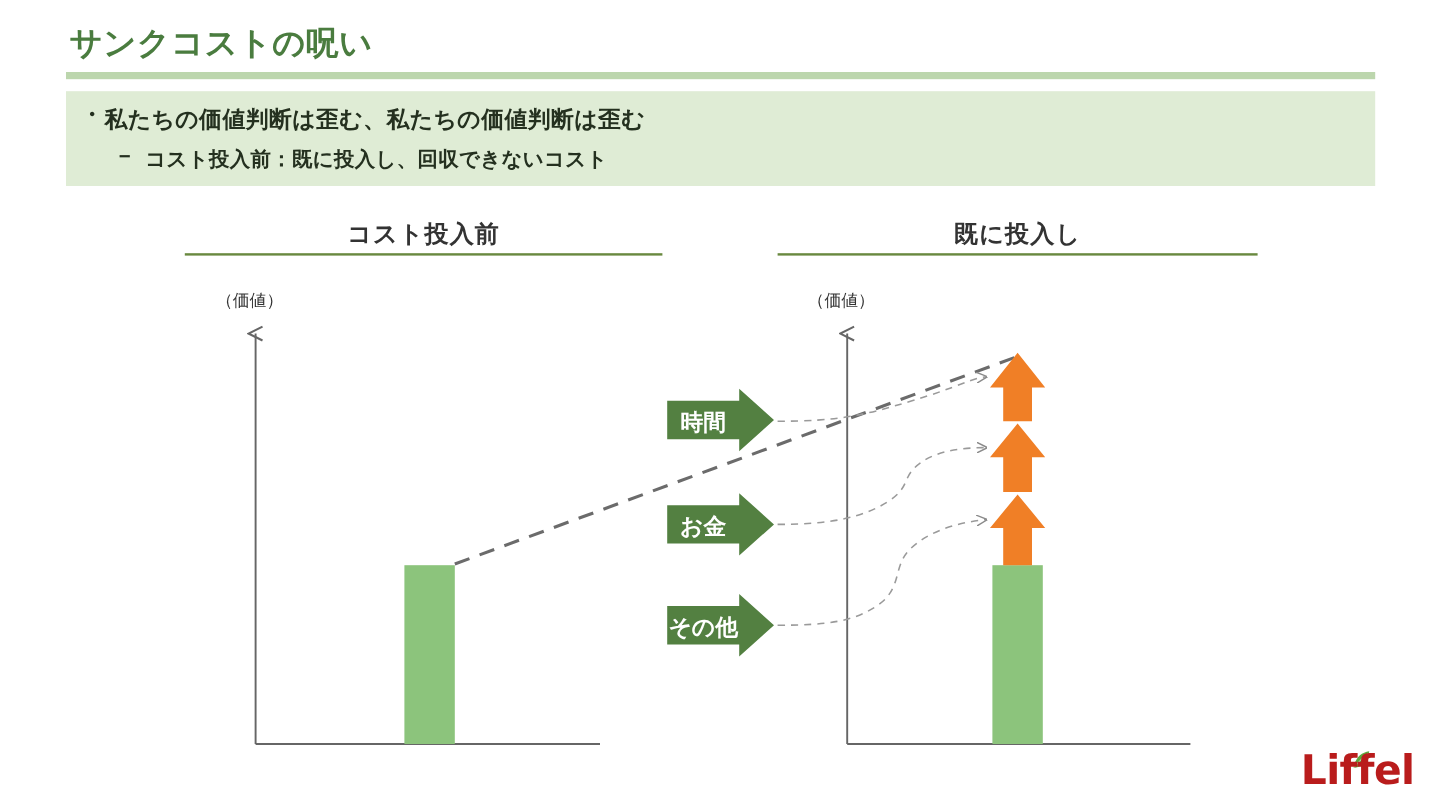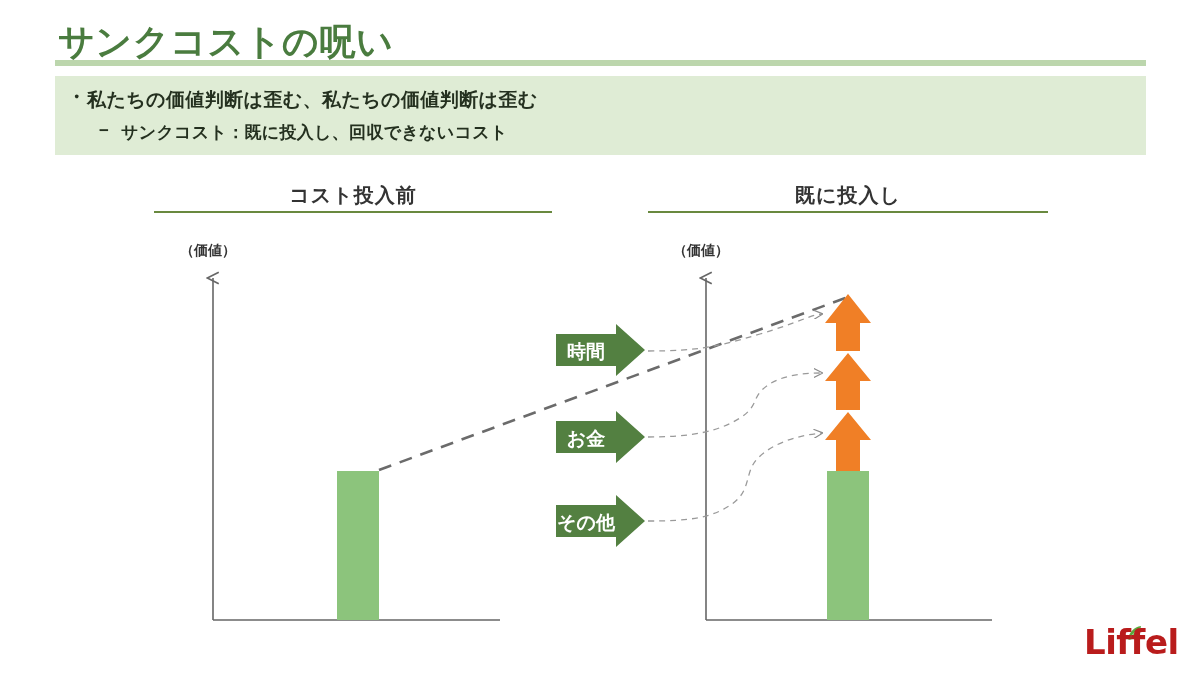--- a/index.html
+++ b/index.html
@@ -14,21 +14,21 @@
     overflow: hidden;
     font-family: "Liberation Sans", "DejaVu Sans", sans-serif;
     color: #2e3b2e;
   }
 
   
   #slide-title {
     position: absolute;
     left: 58px;
     top: 18px;
-    font-size: 36px;
+    font-size: 27px;
     font-weight: bold;
     letter-spacing: 0.5px;
     color: #4a7c3f;
     white-space: nowrap;
   }
   #title-rule {
     position: absolute;
     left: 55px;
     top: 60px;
     width: 1091px;
@@ -89,21 +89,21 @@
     font-family: Liberation Serif, serif;
   }
   .panel-rule {
     position: absolute;
     height: 2px;
     background: #69893f;
   }
   .axis-caption {
     position: absolute;
     font-size: 14px;
-    font-weight: bold;
+    font-weight: normal;
     color: #333333;
     white-space: nowrap;
   }
 
   #panel-title-before { left: 154px; top: 182px; width: 398px; }
   #panel-rule-before  { left: 154px; top: 211px; width: 398px; }
   #axis-caption-before{ left: 180px; top: 242px; }
 
   #panel-title-after  { left: 648px; top: 182px; width: 400px; }
   #panel-rule-after   { left: 648px; top: 211px; width: 400px; }
@@ -145,21 +145,21 @@
 
 <div id="title-rule"></div>
 
 <div id="bullet-band">
   <div class="bullet-row" id="bullet-main">
     <span class="marker">・</span>
     <span>私たちの価値判断は歪む、私たちの価値判断は歪む</span>
   </div>
   <div class="bullet-row" id="bullet-sub">
     <span class="marker">−</span>
-    <span>サンクコスト：既に投入し、回収できないコスト</span>
+    <span>コスト投入前：既に投入し、回収できないコスト</span>
   </div>
 </div>
 
 <div class="panel-title" id="panel-title-before">コスト投入前</div>
 <div class="panel-rule" id="panel-rule-before"></div>
 <div class="axis-caption" id="axis-caption-before">（価値）</div>
 
 <div class="panel-title" id="panel-title-after">既に投入し</div>
 <div class="panel-rule" id="panel-rule-after"></div>
 <div class="axis-caption" id="axis-caption-after">（価値）</div>

